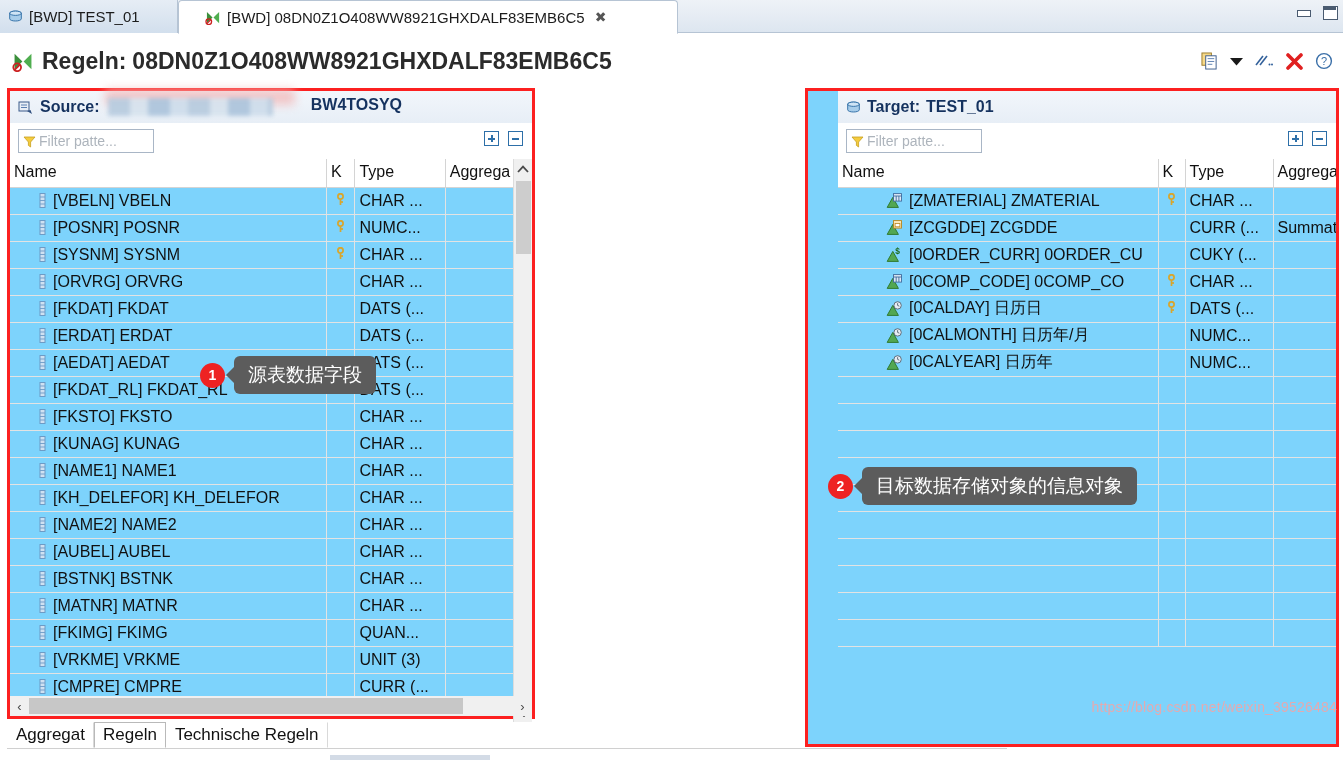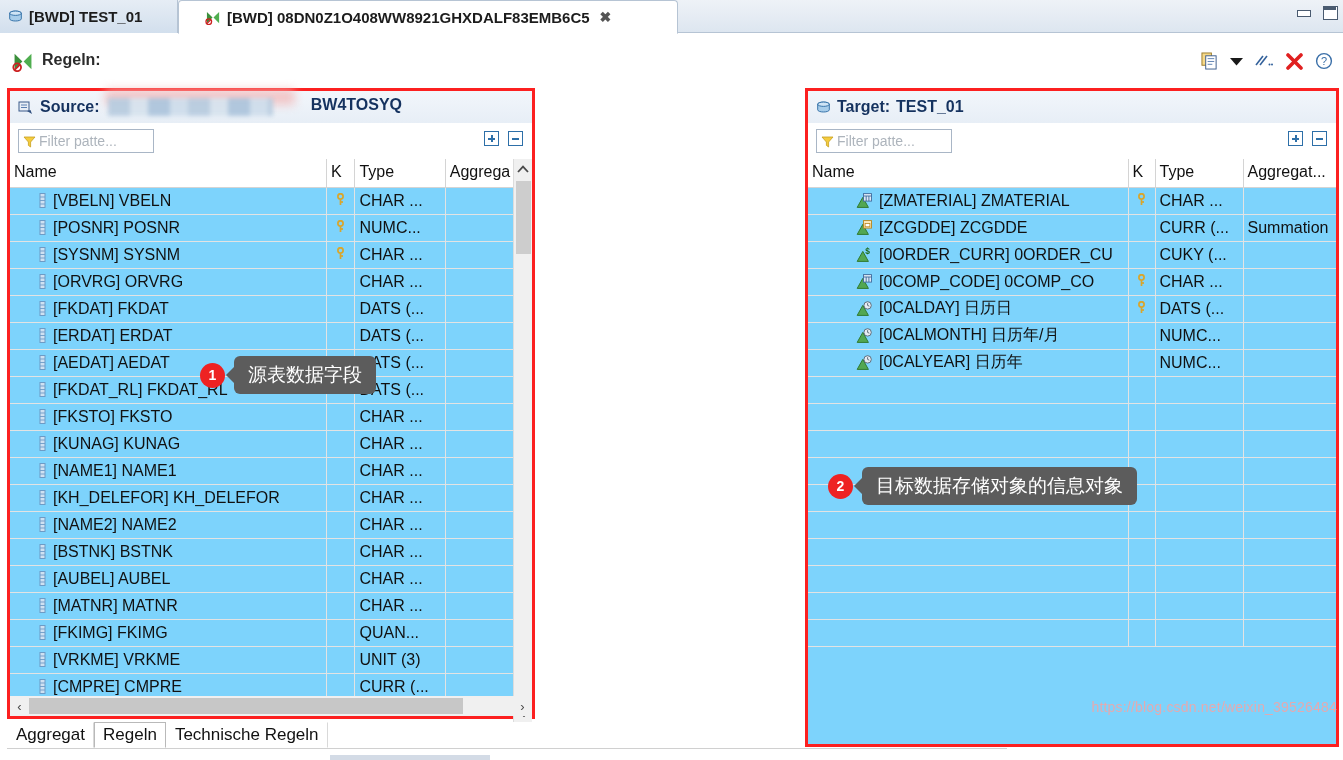--- a/index.html
+++ b/index.html
@@ -28,21 +28,20 @@
     background: linear-gradient(to bottom, #eef2f7 0%, #dde6f0 100%);
     border-bottom: 1px solid #b6c4d4;
   }
   .tab {
     position: absolute; top: 0; height: 33px;
     display: flex; align-items: center;
     padding: 0 10px 0 8px;
     font-size: 15px; color: #1c1c1c;
     white-space: nowrap;
     cursor: default;
-    font-weight: bold;
   }
   .tab.inactive {
     background: linear-gradient(to bottom, #e6edf5 0%, #d2dfed 100%);
     border-right: 1px solid #b6c4d4;
   }
   .tab.active {
     background: #ffffff;
     border: 1px solid #b6c4d4;
     border-bottom: 1px solid #ffffff;
     border-top-left-radius: 4px; border-top-right-radius: 4px;
@@ -74,43 +73,43 @@
     width:13px; height:4px; background:#4a5b70; z-index:2;
   }
 
   
   .editor-title-row {
     position: absolute; left: 0; top: 40px;
     width: 1343px; height: 42px;
     display: flex; align-items: center;
   }
   .editor-title {
-    display: flex; 
-    font-size: 16px; font-weight: bold; color: #2b2b2b;
+    display: flex; align-items: center;
+    font-size: 23px; font-weight: bold; color: #2b2b2b;
     margin-left: 12px;
     white-space: nowrap;
   }
   .editor-title .ttl-ico { margin-right: 8px; display:inline-flex; }
   .editor-title .ttl-label { font-weight: bold; }
   .editor-title .ttl-value { font-weight: bold; margin-left: 6px; }
 
   .editor-toolbar {
     position: absolute; right: 10px; top: 52px;
     display: flex; align-items: center; gap: 12px;
   }
   .tb-ico { cursor: pointer; display: inline-flex; align-items: center; }
 
   
   .panel {
     position: absolute;
     border: 3px solid #fc2020;
     background: #7dd3fc;
   }
   #source-panel { left: 7px; top: 88px; width: 528px; height: 631px; }
-  #target-panel { left: 805px; top: 88px; width: 534px; height: 659px; }
+  #target-panel { left: 805px; top: 88px; width: 534px; height: 659px; padding-left: 30px; }
 
   .panel-head {
     height: 32px;
     display: flex; align-items: center;
     background: linear-gradient(to bottom, #f2f6fb 0%, #e7eef6 100%);
     padding: 0 8px;
     position: relative;
   }
   .panel-head .ph-ico { margin-right: 6px; display:inline-flex; }
   .panel-head .ph-label {
@@ -326,20 +325,21 @@
     <div class="editor-title">
       <span class="ttl-ico">
         <svg width="22" height="21" viewBox="0 0 17 16">
           <polygon points="2,14 2,2 8,8" fill="#3b8f3b"></polygon>
           <polygon points="15,14 15,2 9,8" fill="#4fae4f"></polygon>
           <circle cx="4" cy="12.5" r="3" fill="none" stroke="#cc2222" stroke-width="1.4"></circle>
           <line x1="2" y1="14.5" x2="6" y2="10.5" stroke="#cc2222" stroke-width="1.4"></line>
         </svg>
       </span>
       <span class="ttl-label">Regeln:</span>
+      <span class="ttl-value">08DN0Z1O408WW8921GHXDALF83EMB6C5</span>
     </div>
   </div>
 
   <div class="editor-toolbar">
     <span class="tb-ico">
       <svg width="17" height="18" viewBox="0 0 18 19">
         <rect x="1" y="1" width="10" height="13" fill="#f6d98a" stroke="#9a7a2a" stroke-width="1"></rect>
         <rect x="5" y="4" width="11" height="14" fill="#ffffff" stroke="#3a5a8a" stroke-width="1"></rect>
         <line x1="7" y1="7" x2="14" y2="7" stroke="#5b7fb0" stroke-width="1"></line>
         <line x1="7" y1="10" x2="14" y2="10" stroke="#5b7fb0" stroke-width="1"></line>
@@ -672,39 +672,39 @@
               <td>
                 <span class="cell-name indent1">
                   <span class="nm-ico">
                     <svg width="9" height="15" viewBox="0 0 9 15">
                       <rect x="2" y="0.5" width="5" height="14" fill="#cfe1f2" stroke="#6d9bc6" stroke-width="1"></rect>
                       <line x1="2" y1="4" x2="7" y2="4" stroke="#6d9bc6" stroke-width=".9"></line>
                       <line x1="2" y1="7.5" x2="7" y2="7.5" stroke="#6d9bc6" stroke-width=".9"></line>
                       <line x1="2" y1="11" x2="7" y2="11" stroke="#6d9bc6" stroke-width=".9"></line>
                     </svg>
                   </span>
+                  <span>[AUBEL] AUBEL</span>
+                </span>
+              </td>
+              <td style="text-align:center"></td>
+              <td>CHAR ...</td>
+              <td></td>
+            </tr>
+            <tr>
+              <td>
+                <span class="cell-name indent1">
+                  <span class="nm-ico">
+                    <svg width="9" height="15" viewBox="0 0 9 15">
+                      <rect x="2" y="0.5" width="5" height="14" fill="#cfe1f2" stroke="#6d9bc6" stroke-width="1"></rect>
+                      <line x1="2" y1="4" x2="7" y2="4" stroke="#6d9bc6" stroke-width=".9"></line>
+                      <line x1="2" y1="7.5" x2="7" y2="7.5" stroke="#6d9bc6" stroke-width=".9"></line>
+                      <line x1="2" y1="11" x2="7" y2="11" stroke="#6d9bc6" stroke-width=".9"></line>
+                    </svg>
+                  </span>
                   <span>[BSTNK] BSTNK</span>
-                </span>
-              </td>
-              <td style="text-align:center"></td>
-              <td>CHAR ...</td>
-              <td></td>
-            </tr>
-            <tr>
-              <td>
-                <span class="cell-name indent1">
-                  <span class="nm-ico">
-                    <svg width="9" height="15" viewBox="0 0 9 15">
-                      <rect x="2" y="0.5" width="5" height="14" fill="#cfe1f2" stroke="#6d9bc6" stroke-width="1"></rect>
-                      <line x1="2" y1="4" x2="7" y2="4" stroke="#6d9bc6" stroke-width=".9"></line>
-                      <line x1="2" y1="7.5" x2="7" y2="7.5" stroke="#6d9bc6" stroke-width=".9"></line>
-                      <line x1="2" y1="11" x2="7" y2="11" stroke="#6d9bc6" stroke-width=".9"></line>
-                    </svg>
-                  </span>
-                  <span>[AUBEL] AUBEL</span>
                 </span>
               </td>
               <td style="text-align:center"></td>
               <td>CHAR ...</td>
               <td></td>
             </tr>
             <tr>
               <td>
                 <span class="cell-name indent1">
                   <span class="nm-ico">

